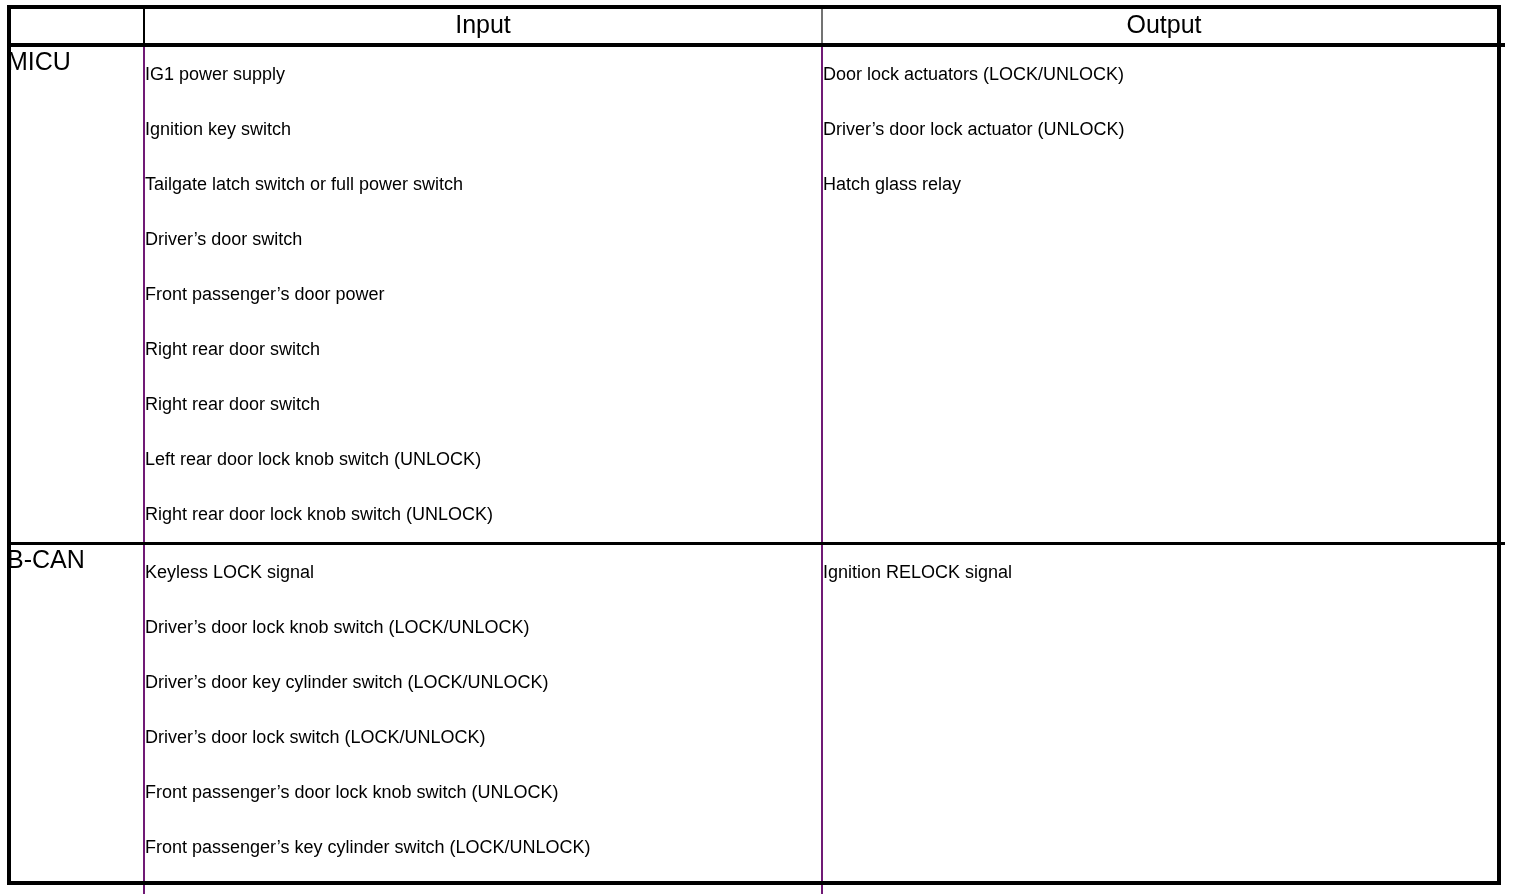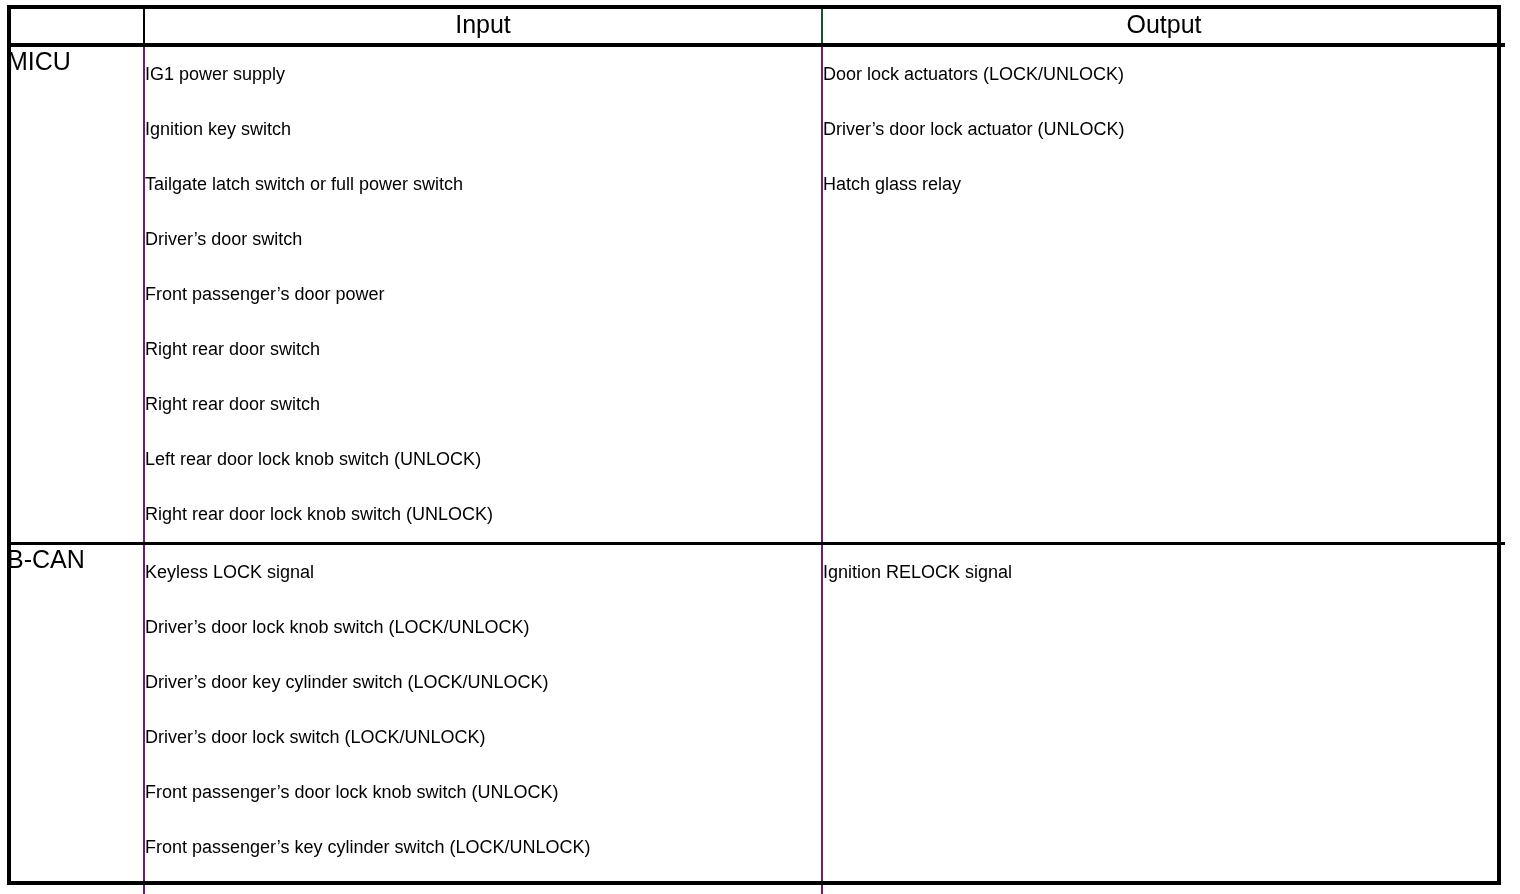--- a/index.html
+++ b/index.html
@@ -61,21 +61,21 @@
     height: 38px;
     border-bottom: 4px solid #000000;
   }
   .hdr-blank {
     border-right: 2px solid #000000;
   }
   .hdr-cell {
     text-align: center;
     font-size: 25px;
     line-height: 38px;
-    border-right: 2px solid #14532d;
+    border-right: 2px solid #737373;
   }
   .hdr-cell.last { border-right: none; }
 
   
   .body-row td {
     border-right: 2px solid #701a75;
   }
   .body-row td.last { border-right: none; }
 
   .sect-divider td {

